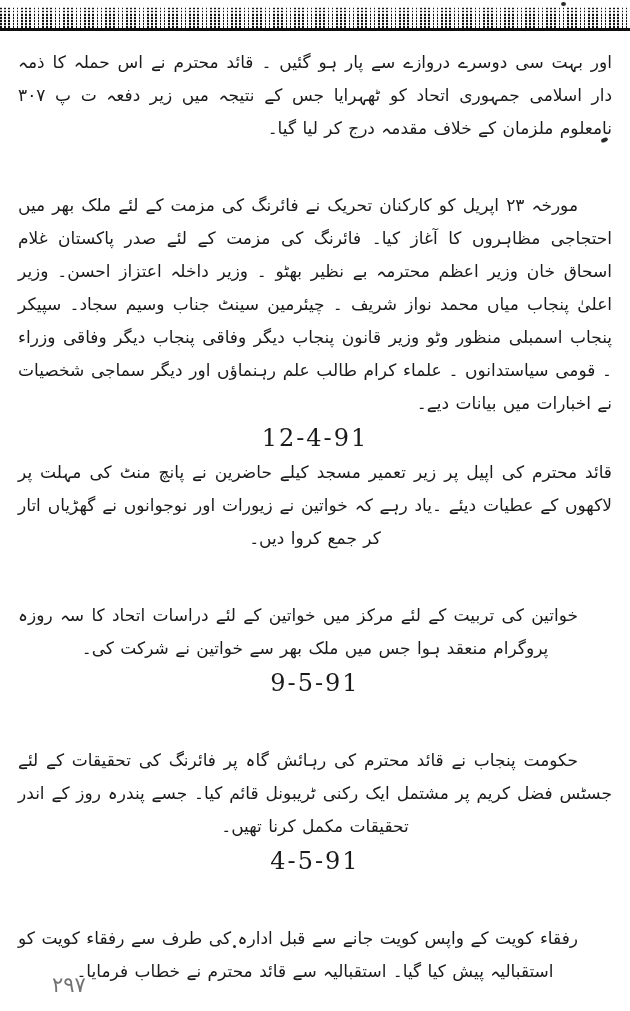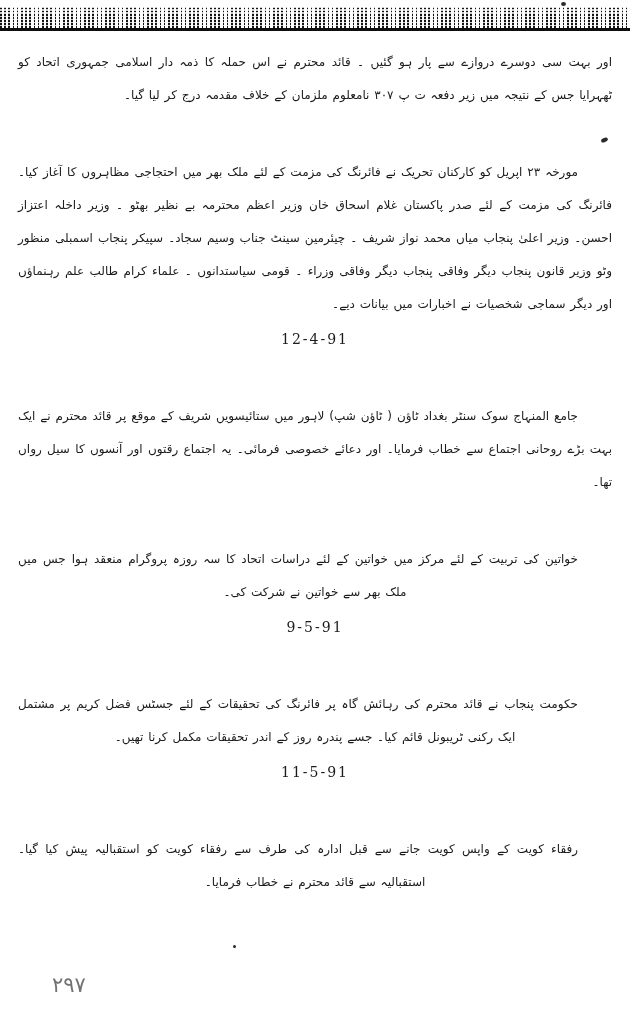--- a/index.html
+++ b/index.html
@@ -32,37 +32,37 @@
   .content {
     position: absolute;
     top: 46px;
     right: 18px;
     left: 18px;
     direction: rtl;
     text-align: justify;
   }
   .para {
     margin: 0;
-    font-size: 12px;
+    font-size: 17px;
     line-height: 33px;
     word-spacing: 1px;
   }
   .para.indent {
     text-indent: 34px;
     margin-top: 44px;
   }
   .para.center-last {
     text-align-last: center;
   }
   .date {
     margin: 1px 0;
     direction: ltr;
     text-align: center;
     font-family: "DejaVu Serif", serif;
-    font-size: 14px;
+    font-size: 24px;
     line-height: 34px;
     letter-spacing: 2px;
     font-weight: 500;
   }
   .page-number {
     position: absolute;
     left: 52px;
     bottom: 14px;
     direction: rtl;
     font-size: 21px;
@@ -86,24 +86,24 @@
   <div class="deco-band"></div>
 
   <div class="speck s1"></div>
   <div class="speck s2"></div>
   <div class="speck s3"></div>
 
   <div class="content">
     <p class="para">اور بہت سی دوسرے دروازے سے پار ہو گئیں ۔ قائد محترم نے اس حملہ کا ذمہ دار اسلامی جمہوری اتحاد کو ٹھہرایا جس کے نتیجہ میں زیر دفعہ ت پ ۳۰۷ نامعلوم ملزمان کے خلاف مقدمہ درج کر لیا گیا۔</p>
     <p class="para indent">مورخہ ۲۳ اپریل کو کارکنان تحریک نے فائرنگ کی مزمت کے لئے ملک بھر میں احتجاجی مظاہروں کا آغاز کیا۔ فائرنگ کی مزمت کے لئے صدر پاکستان غلام اسحاق خان وزیر اعظم محترمہ بے نظیر بھٹو ۔ وزیر داخلہ اعتزاز احسن۔ وزیر اعلیٰ پنجاب میاں محمد نواز شریف ۔ چیئرمین سینٹ جناب وسیم سجاد۔ سپیکر پنجاب اسمبلی منظور وٹو وزیر قانون پنجاب دیگر وفاقی پنجاب دیگر وفاقی وزراء ۔ قومی سیاستدانوں ۔ علماء کرام طالب علم رہنماؤں اور دیگر سماجی شخصیات نے اخبارات میں بیانات دیے۔</p>
     <p class="date">12-4-91</p>
-    <p class="para indent">جامع المنہاج سوک سنٹر بغداد ٹاؤن ( ٹاؤن شپ) لاہور میں ستائیسویں شریف کے موقع پر قائد محترم نے ایک بہت بڑے روحانی اجتماع سے خطاب فرمایا۔ اور دعائے خصوصی فرمائی۔ یہ اجتماع رقتوں اور آنسوں کا سیل رواں تھا۔</p>
+    <p class="para center-last">قائد محترم کی اپیل پر زیر تعمیر مسجد کیلے حاضرین نے پانچ منٹ کی مہلت پر لاکھوں کے عطیات دیئے ۔یاد رہے کہ خواتین نے زیورات اور نوجوانوں نے گھڑیاں اتار کر جمع کروا دیں۔</p>
     <p class="para indent center-last">خواتین کی تربیت کے لئے مرکز میں خواتین کے لئے دراسات اتحاد کا سہ روزہ پروگرام منعقد ہوا جس میں ملک بھر سے خواتین نے شرکت کی۔</p>
     <p class="date">9-5-91</p>
     <p class="para indent center-last">حکومت پنجاب نے قائد محترم کی رہائش گاہ پر فائرنگ کی تحقیقات کے لئے جسٹس فضل کریم پر مشتمل ایک رکنی ٹریبونل قائم کیا۔ جسے پندرہ روز کے اندر تحقیقات مکمل کرنا تھیں۔</p>
-    <p class="date">11-5-91</p>
+    <p class="date">4-5-91</p>
     <p class="para indent center-last">رفقاء کویت کے واپس کویت جانے سے قبل ادارہ کی طرف سے رفقاء کویت کو استقبالیہ پیش کیا گیا۔ استقبالیہ سے قائد محترم نے خطاب فرمایا۔</p>
 
   </div>
 
   <div class="page-number">۲۹۷</div>
 
 </div>
 
 </body></html>

